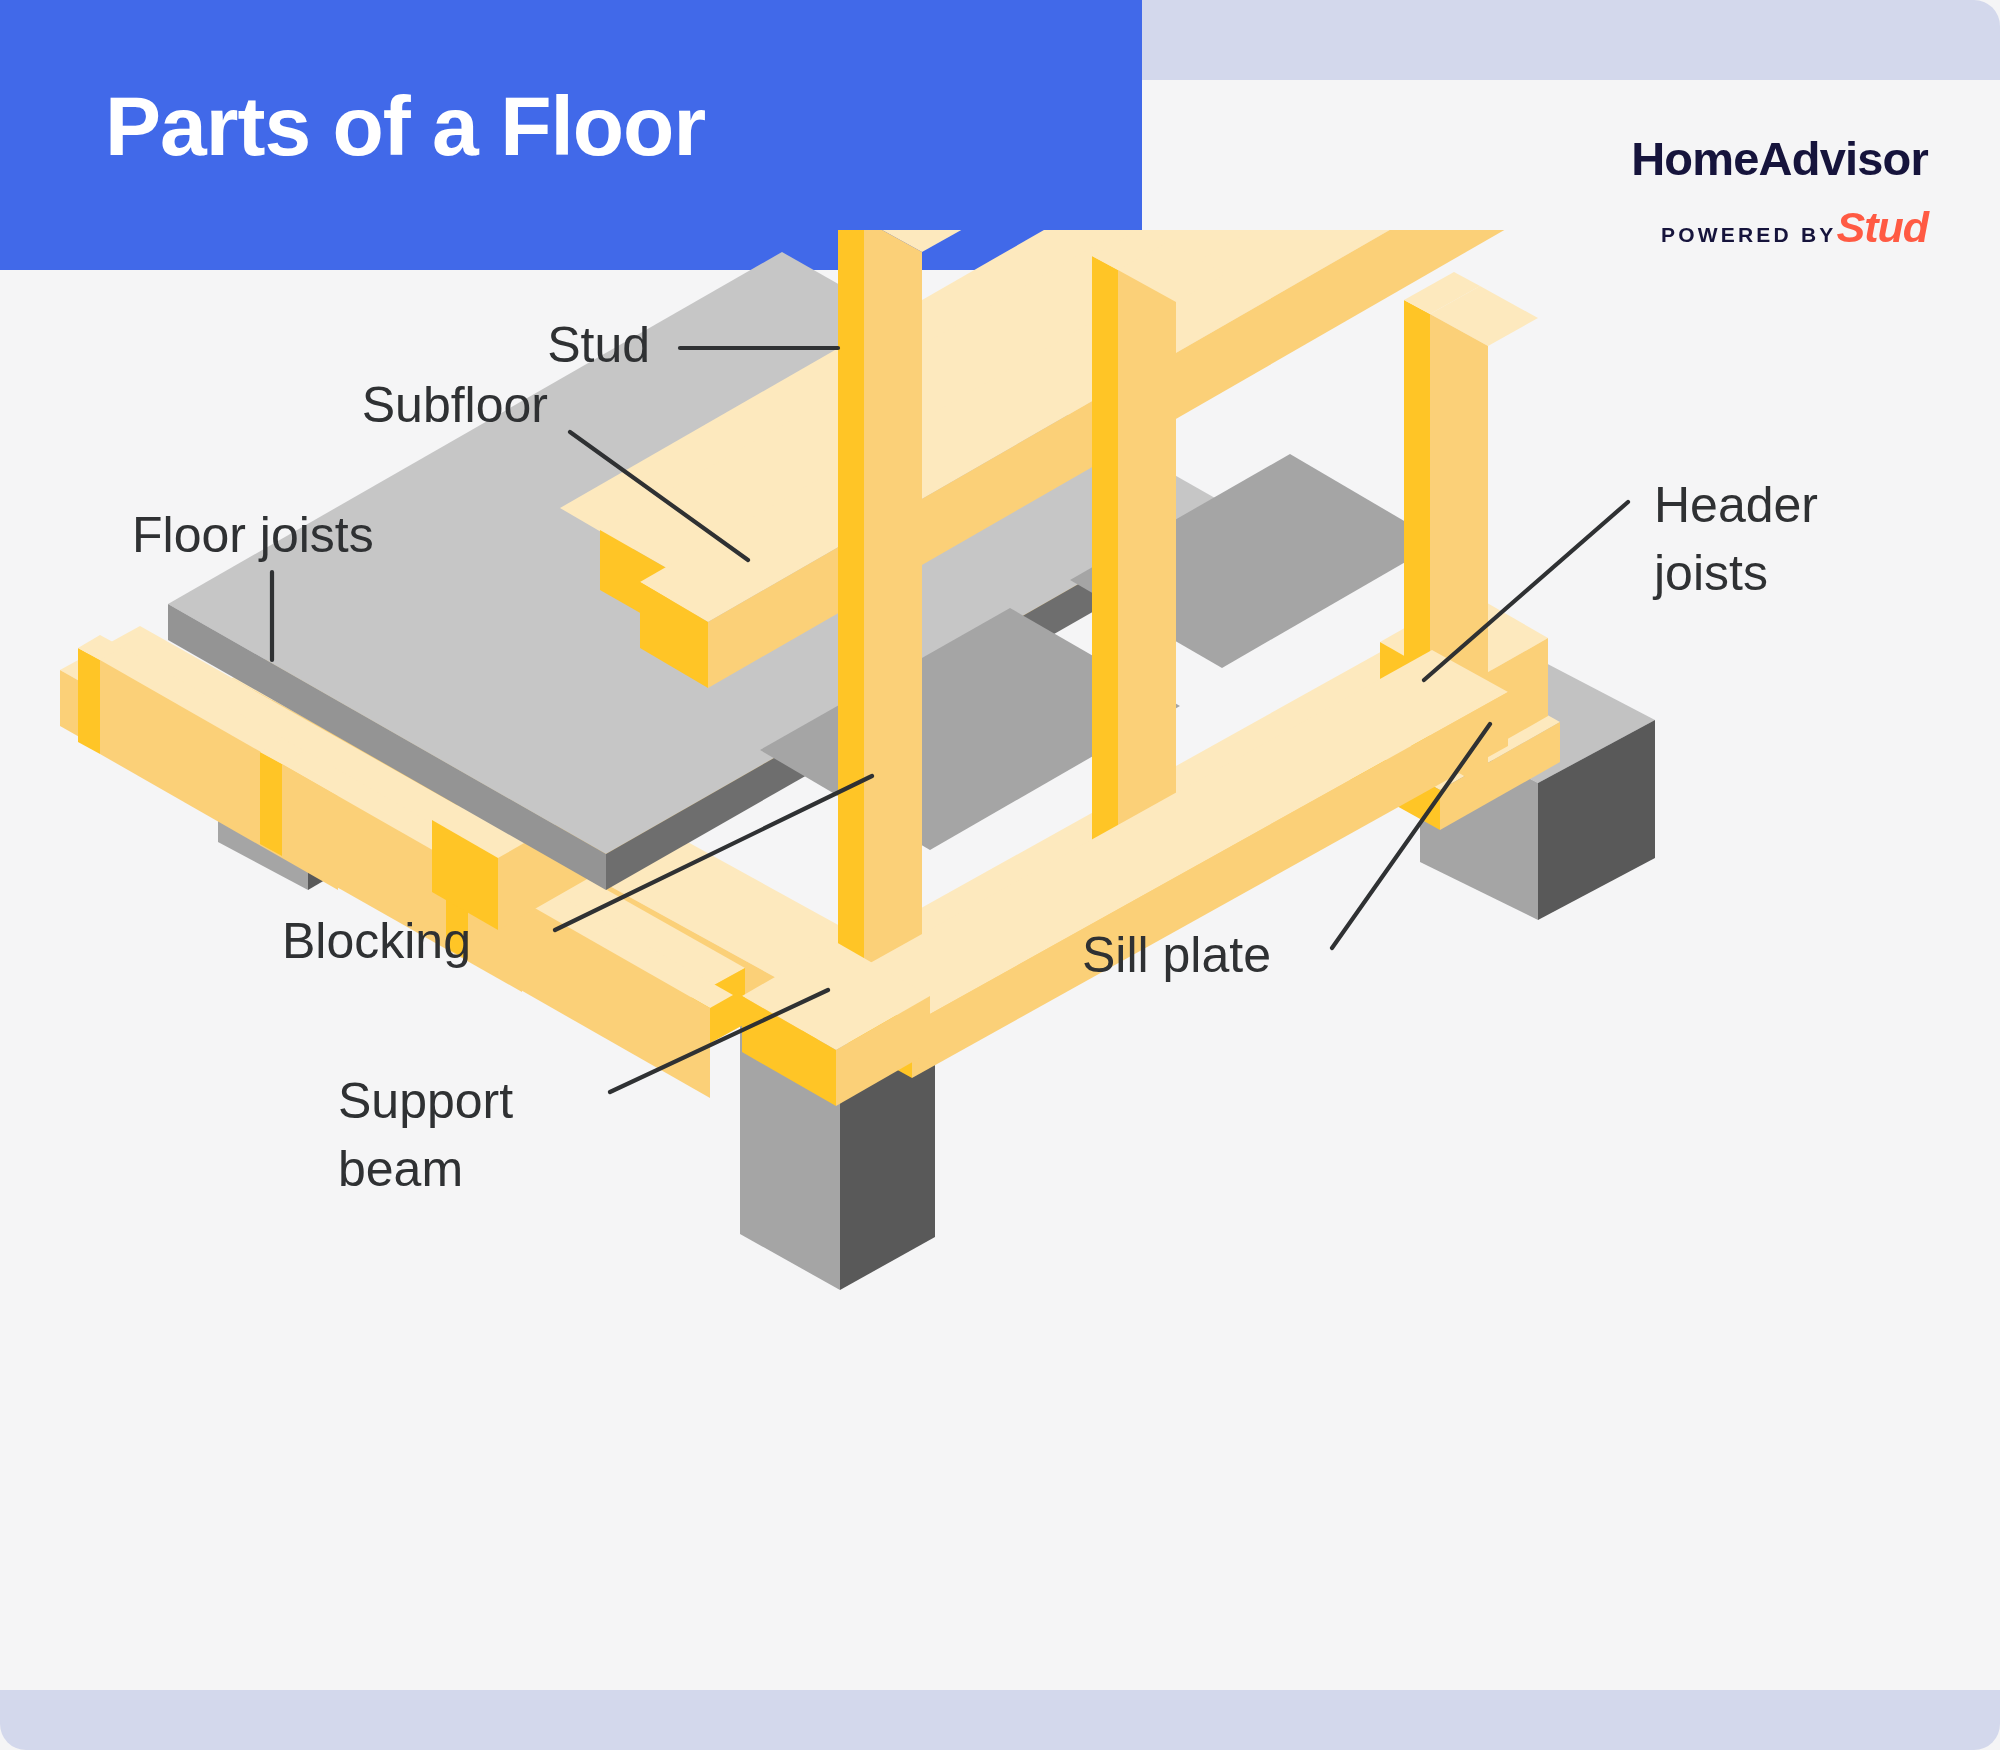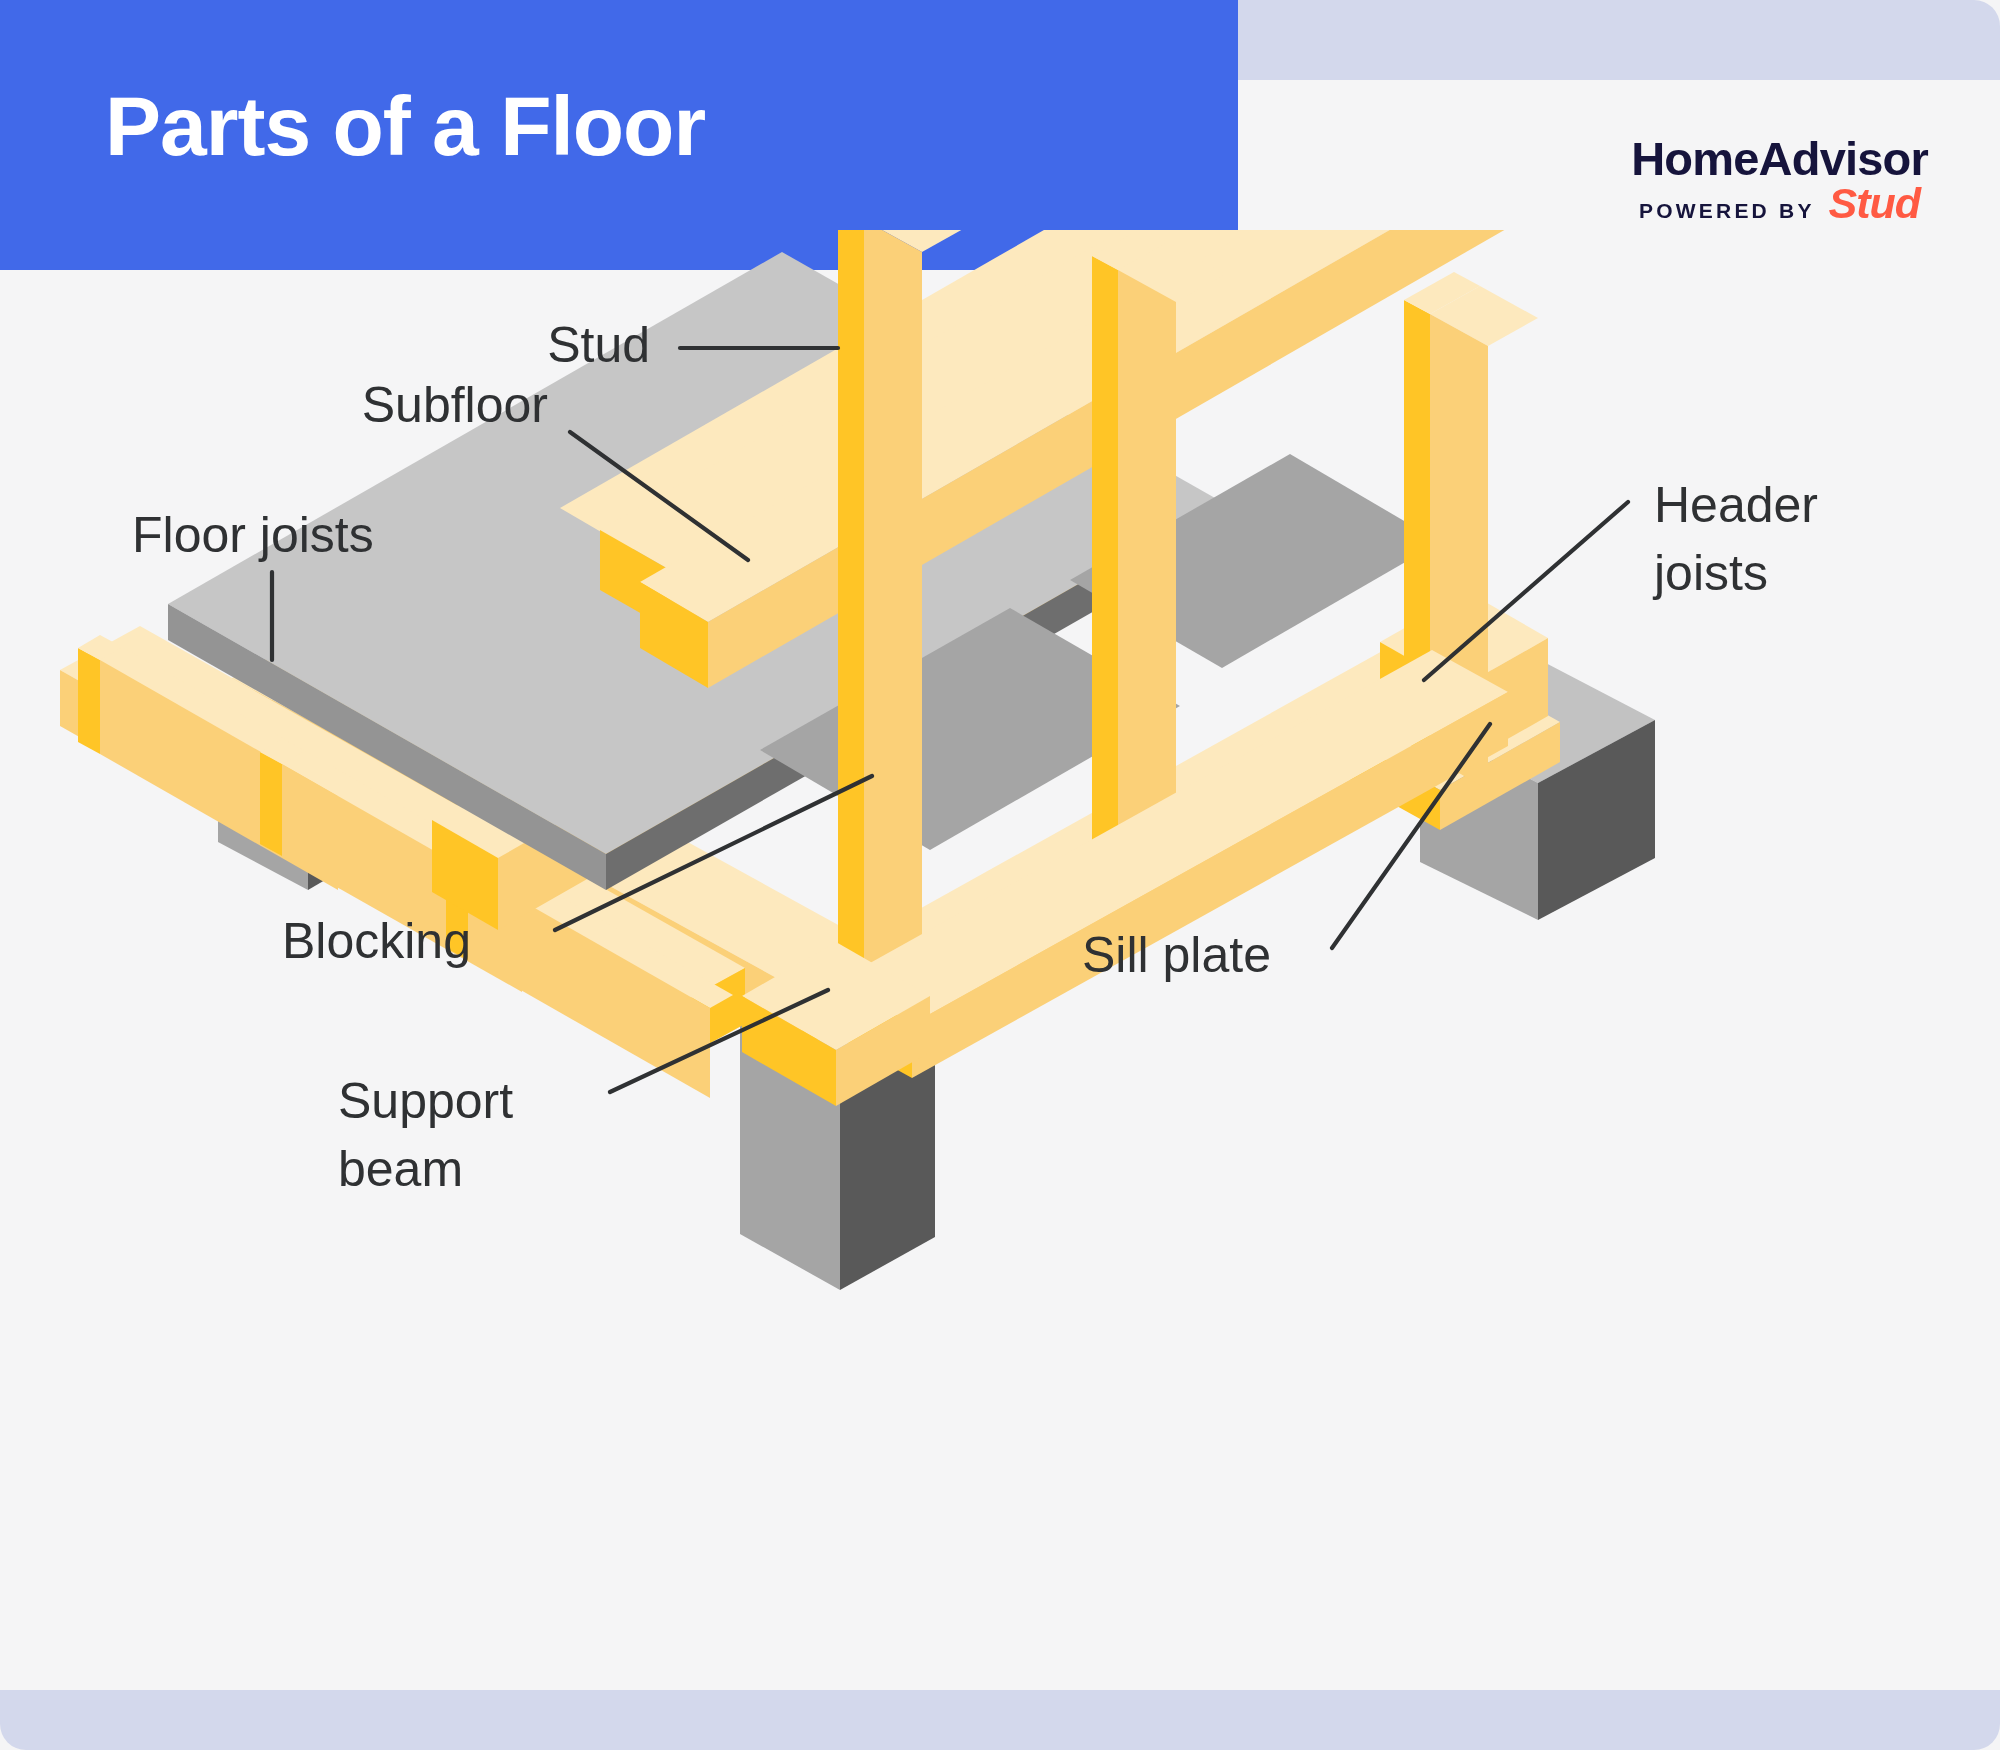--- a/index.html
+++ b/index.html
@@ -21,21 +21,21 @@
     border-top-right-radius:26px;
   }
   .band-bottom{
     position:absolute;left:0;bottom:0;width:2000px;height:60px;
     background:#D3D8EC;
     border-bottom-left-radius:26px;border-bottom-right-radius:26px;
   }
   
   .title-banner{
     position:absolute;top:0;left:0;
-    width:1238px;height:270px;
+    width:1142px;height:270px;
     background:#4169E9;
     border-bottom-right-radius:30px;
     display:flex;align-items:center;
   }
   .title-text{
     color:#FFFFFF;
     font-size:84px;
     font-weight:bold;
     letter-spacing:-1px;
     margin-left:105px;
@@ -46,22 +46,22 @@
   .logo{
     position:absolute;top:135px;right:72px;
     text-align:right;
     user-select:none;
   }
   .logo-main{
     font-size:47px;font-weight:bold;color:#16143C;
     letter-spacing:-0.8px;line-height:1;
   }
   .logo-sub{
-    margin-top:0;
-    display:flex;align-items:baseline;justify-content:center;gap:14px;
+    margin-top:24px;
+    display:flex;align-items:baseline;justify-content:flex-end;
   }
   .logo-powered{
     font-size:21px;font-weight:bold;color:#16143C;letter-spacing:3.2px;
   }
   .logo-angi{
     font-size:43px;font-weight:bold;color:#FF5A43;
     font-style:italic;letter-spacing:-1px;line-height:1;
   }
   
   #diagram{

